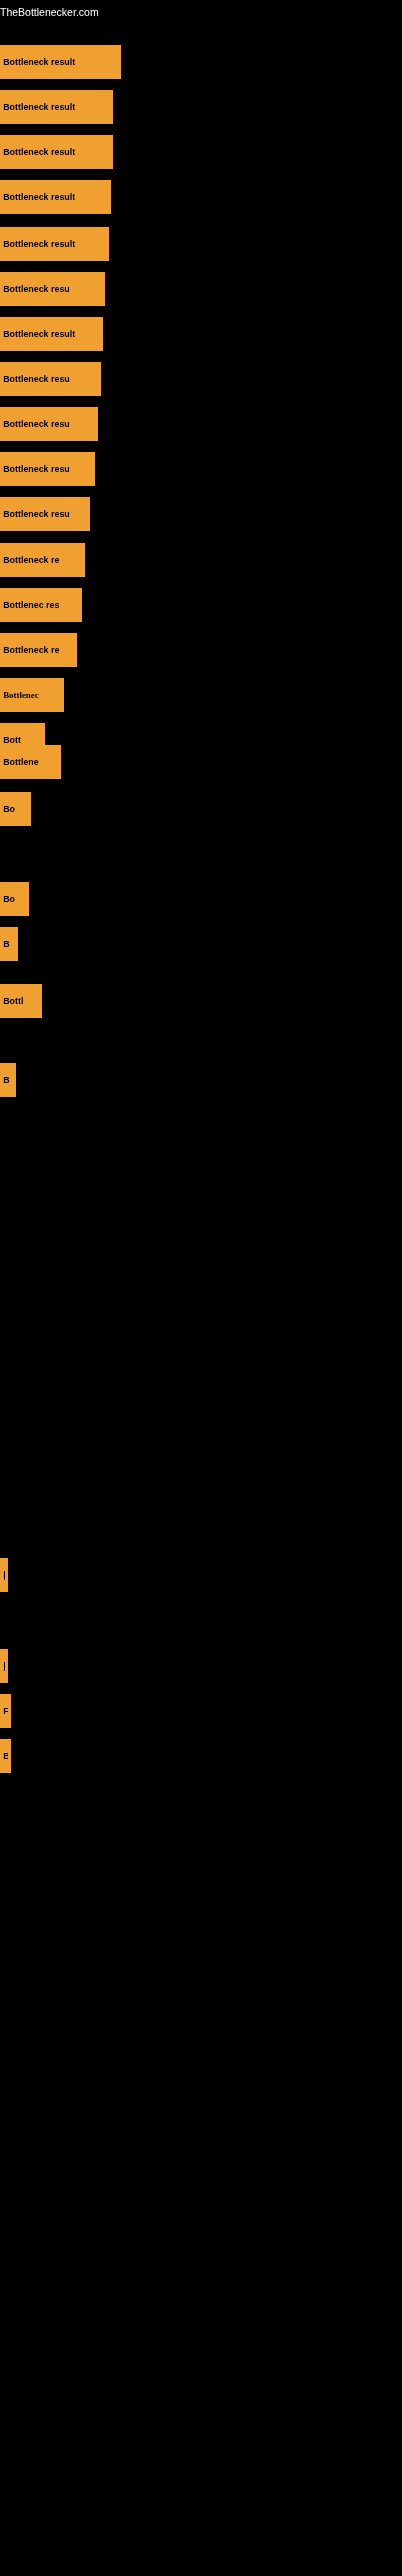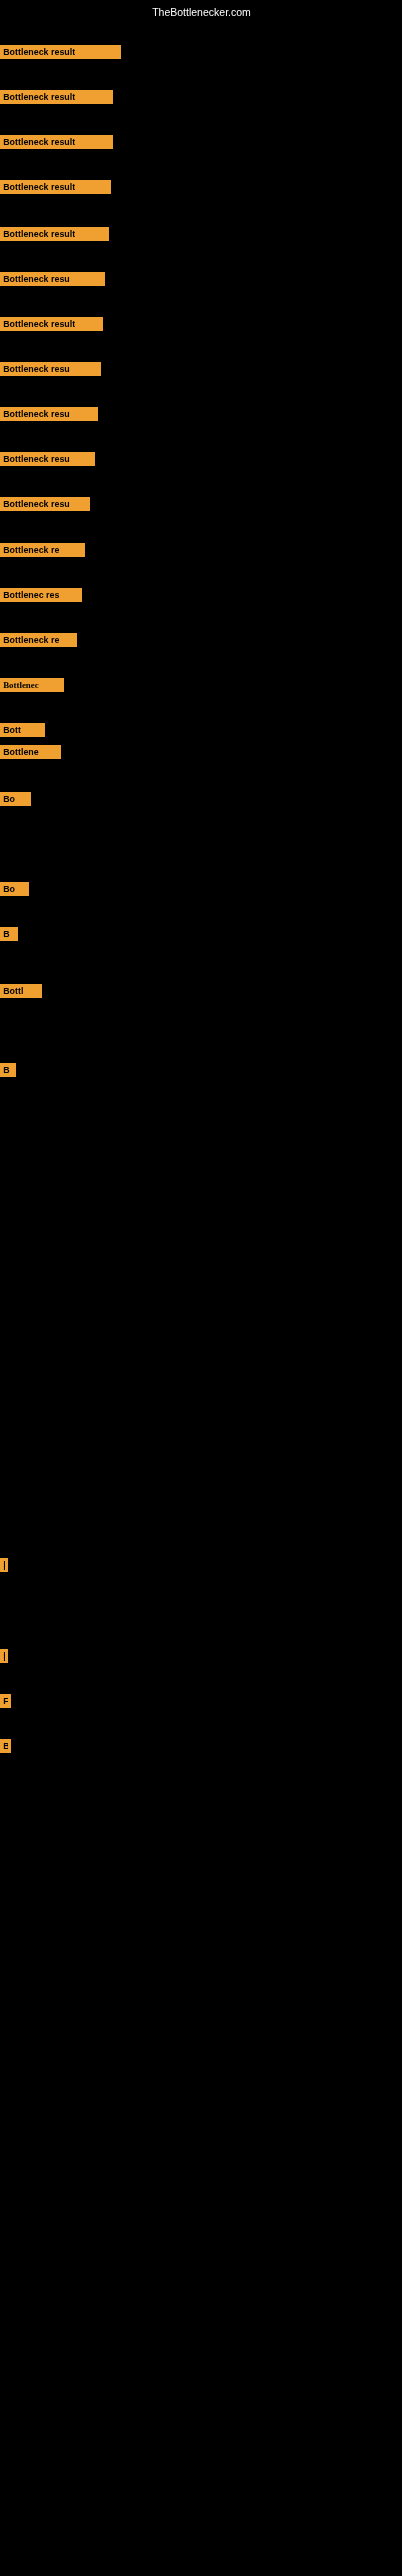--- a/index.html
+++ b/index.html
@@ -12,33 +12,32 @@
       width: 403px;
       min-height: 2576px;
       font-family: Arial, sans-serif;
       position: relative;
     }
     .site-title {
       position: absolute;
       top: 6.4px;
       left: 0;
       right: 0;
-      text-align: center;
       color: #fff;
       font-size: 10.5px;
       font-weight: normal;
     }
     .bar-item {
       position: absolute;
       left: 0;
       background-color: #f0a030;
       display: flex;
       align-items: center;
       padding: 1.6px 3.2px;
-      height: 14px;
+      height: 34px;
     }
     .bar-label {
       color: #000;
       font-size: 8.9px;
       font-weight: bold;
       white-space: nowrap;
       overflow: hidden;
     }
   </style>
 </head>

